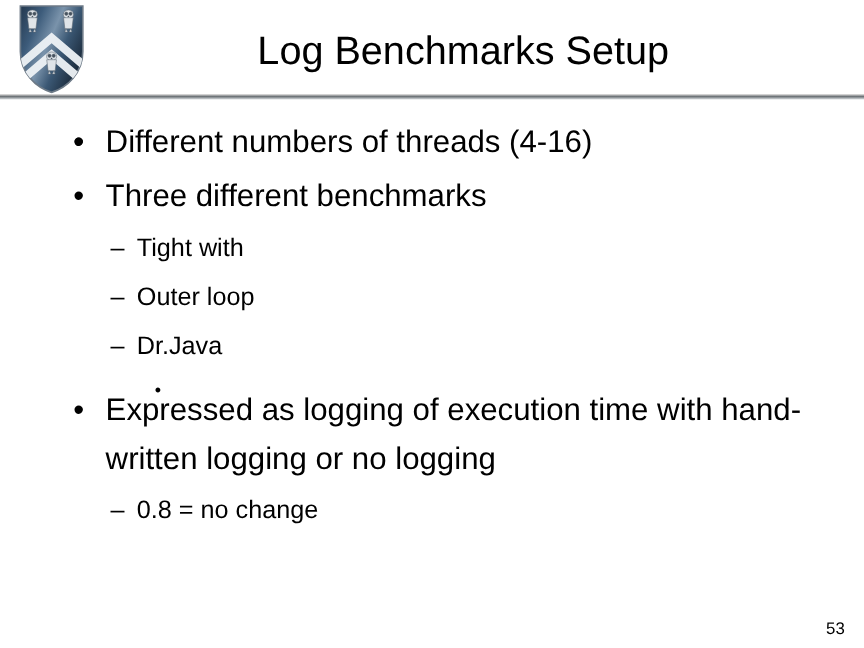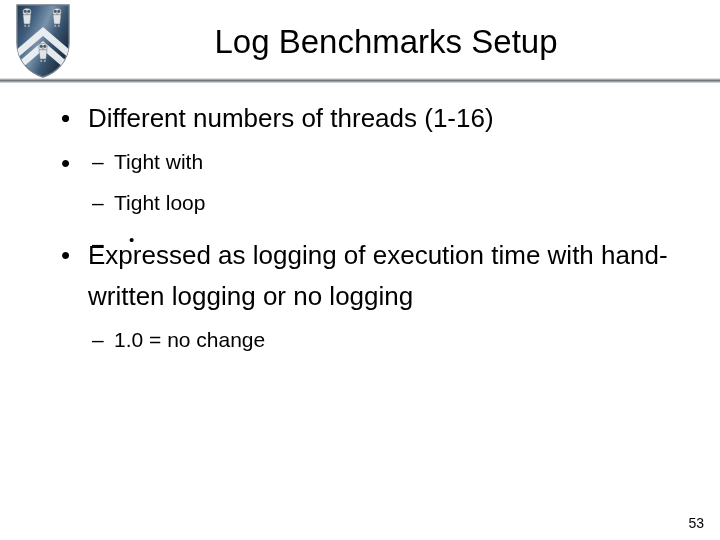--- a/index.html
+++ b/index.html
@@ -210,53 +210,55 @@
 
   <div id="body">
     <ul class="lvl">
 
       <li class="b1">
         <span class="mk">•</span>
       </li>
 
       <li class="b1">
         <span class="mk">•</span>
-        <span>Different numbers of threads (1-16)</span>
+        <span>Different numbers of threads (4-16)</span>
       </li>
 
       <li class="b1">
         <span class="mk">•</span>
+        <span>Three different benchmarks</span>
       </li>
 
       <li class="b2 grp-sub">
         <span class="mk">–</span>
         <span>Tight with</span>
       </li>
 
       <li class="b2">
         <span class="mk">–</span>
-        <span>Tight loop</span>
+        <span>Outer loop</span>
       </li>
 
       <li class="b2">
         <span class="mk">–</span>
+        <span>Dr.Java</span>
       </li>
 
       <li class="b3">
         <span class="mk">•</span>
       </li>
 
       <li class="b1 multi">
         <span class="mk">•</span>
         <span>Expressed as logging of execution time with hand-written logging or no logging</span>
       </li>
 
       <li class="b2 grp-tail">
         <span class="mk">–</span>
-        <span>1.0 = no change</span>
+        <span>0.8 = no change</span>
       </li>
 
     </ul>
   </div>
 
   <div id="page-number">53</div>
 
 </div>
 
 </body></html>

